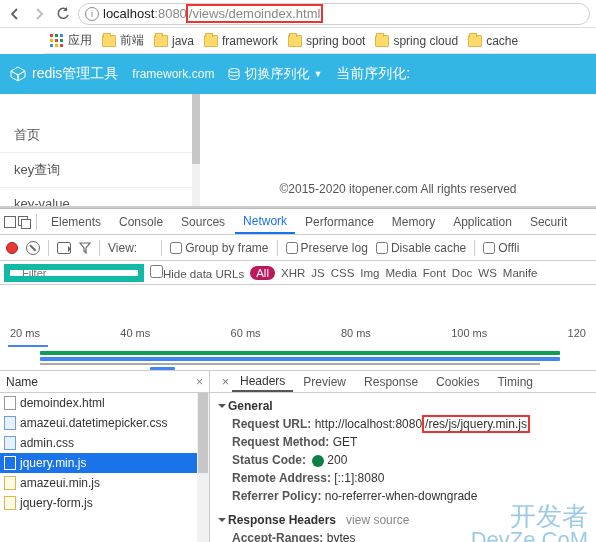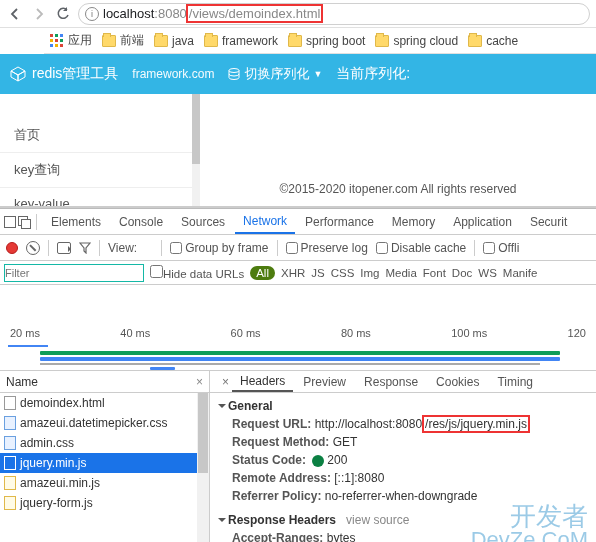--- a/index.html
+++ b/index.html
@@ -52,23 +52,23 @@
 .dt-toolbar .rec { width:12px; height:12px; border-radius:50%; background:#e53935; border:1px solid #b71c1c; }
 .dt-toolbar .clear { width:14px; height:14px; border:1.5px solid #666; border-radius:50%; position:relative; }
 .dt-toolbar .clear::after{content:"";position:absolute;left:2px;right:2px;top:5px;height:1.5px;background:#666;transform:rotate(45deg);}
 .dt-toolbar .sep { width:1px; height:16px; background:#ccc; }
 .dt-toolbar .cam { width:14px; height:12px; border:1.5px solid #666; border-radius:2px; position:relative; }
 .dt-toolbar .cam::after{content:"";position:absolute;right:-4px;top:3px;border:3px solid transparent;border-left-color:#666;}
 .dt-toolbar label { display:flex; align-items:center; gap:3px; }
 .dt-toolbar input[type=checkbox]{ width:12px; height:12px; }
 
 .dt-filter { height: 24px; display:flex; align-items:center; padding:0 4px; gap:6px; border-bottom:1px solid #ccc; font-size:11.5px; color:#555; }
-.dt-filter input.filterbox { width:140px; height:18px; border:1px solid #14b8a6; padding:0 0; font-size:11px; }
+.dt-filter input.filterbox { width:140px; height:18px; border:6px solid #14b8a6; padding:0 12px; font-size:11px; }
 .dt-filter .pill { padding:1px 6px; border-radius:8px; }
-.dt-filter .pill.active { background:#4d7c0f; color:#fff; }
+.dt-filter .pill.active { background:#be185d; color:#fff; }
 
 .timeline { height: 46px; border-bottom:1px solid #ccc; position:relative; font-size:11px; color:#555; overflow:hidden;margin-top:40px; }
 .timeline .ticks { display:flex; justify-content:space-between; padding:2px 10px 0; }
 .timeline .bars { position:absolute; left:0; right:0; top:18px; bottom:0; }
 .tl-bar { position:absolute; height:4px; border-radius:1px; }
 .tl-thin { position:absolute; height:2px; background:#aaa; }
 
 .dt-panes { display:flex; height: 180px; }
 .dt-left { width:210px; border-right:1px solid #ccc; display:flex; flex-direction:column; position:relative; }
 .dt-left .hdr { height:22px; border-bottom:1px solid #ccc; padding:4px 6px; font-size:12px; color:#333; display:flex; align-items:center; justify-content:space-between; }

